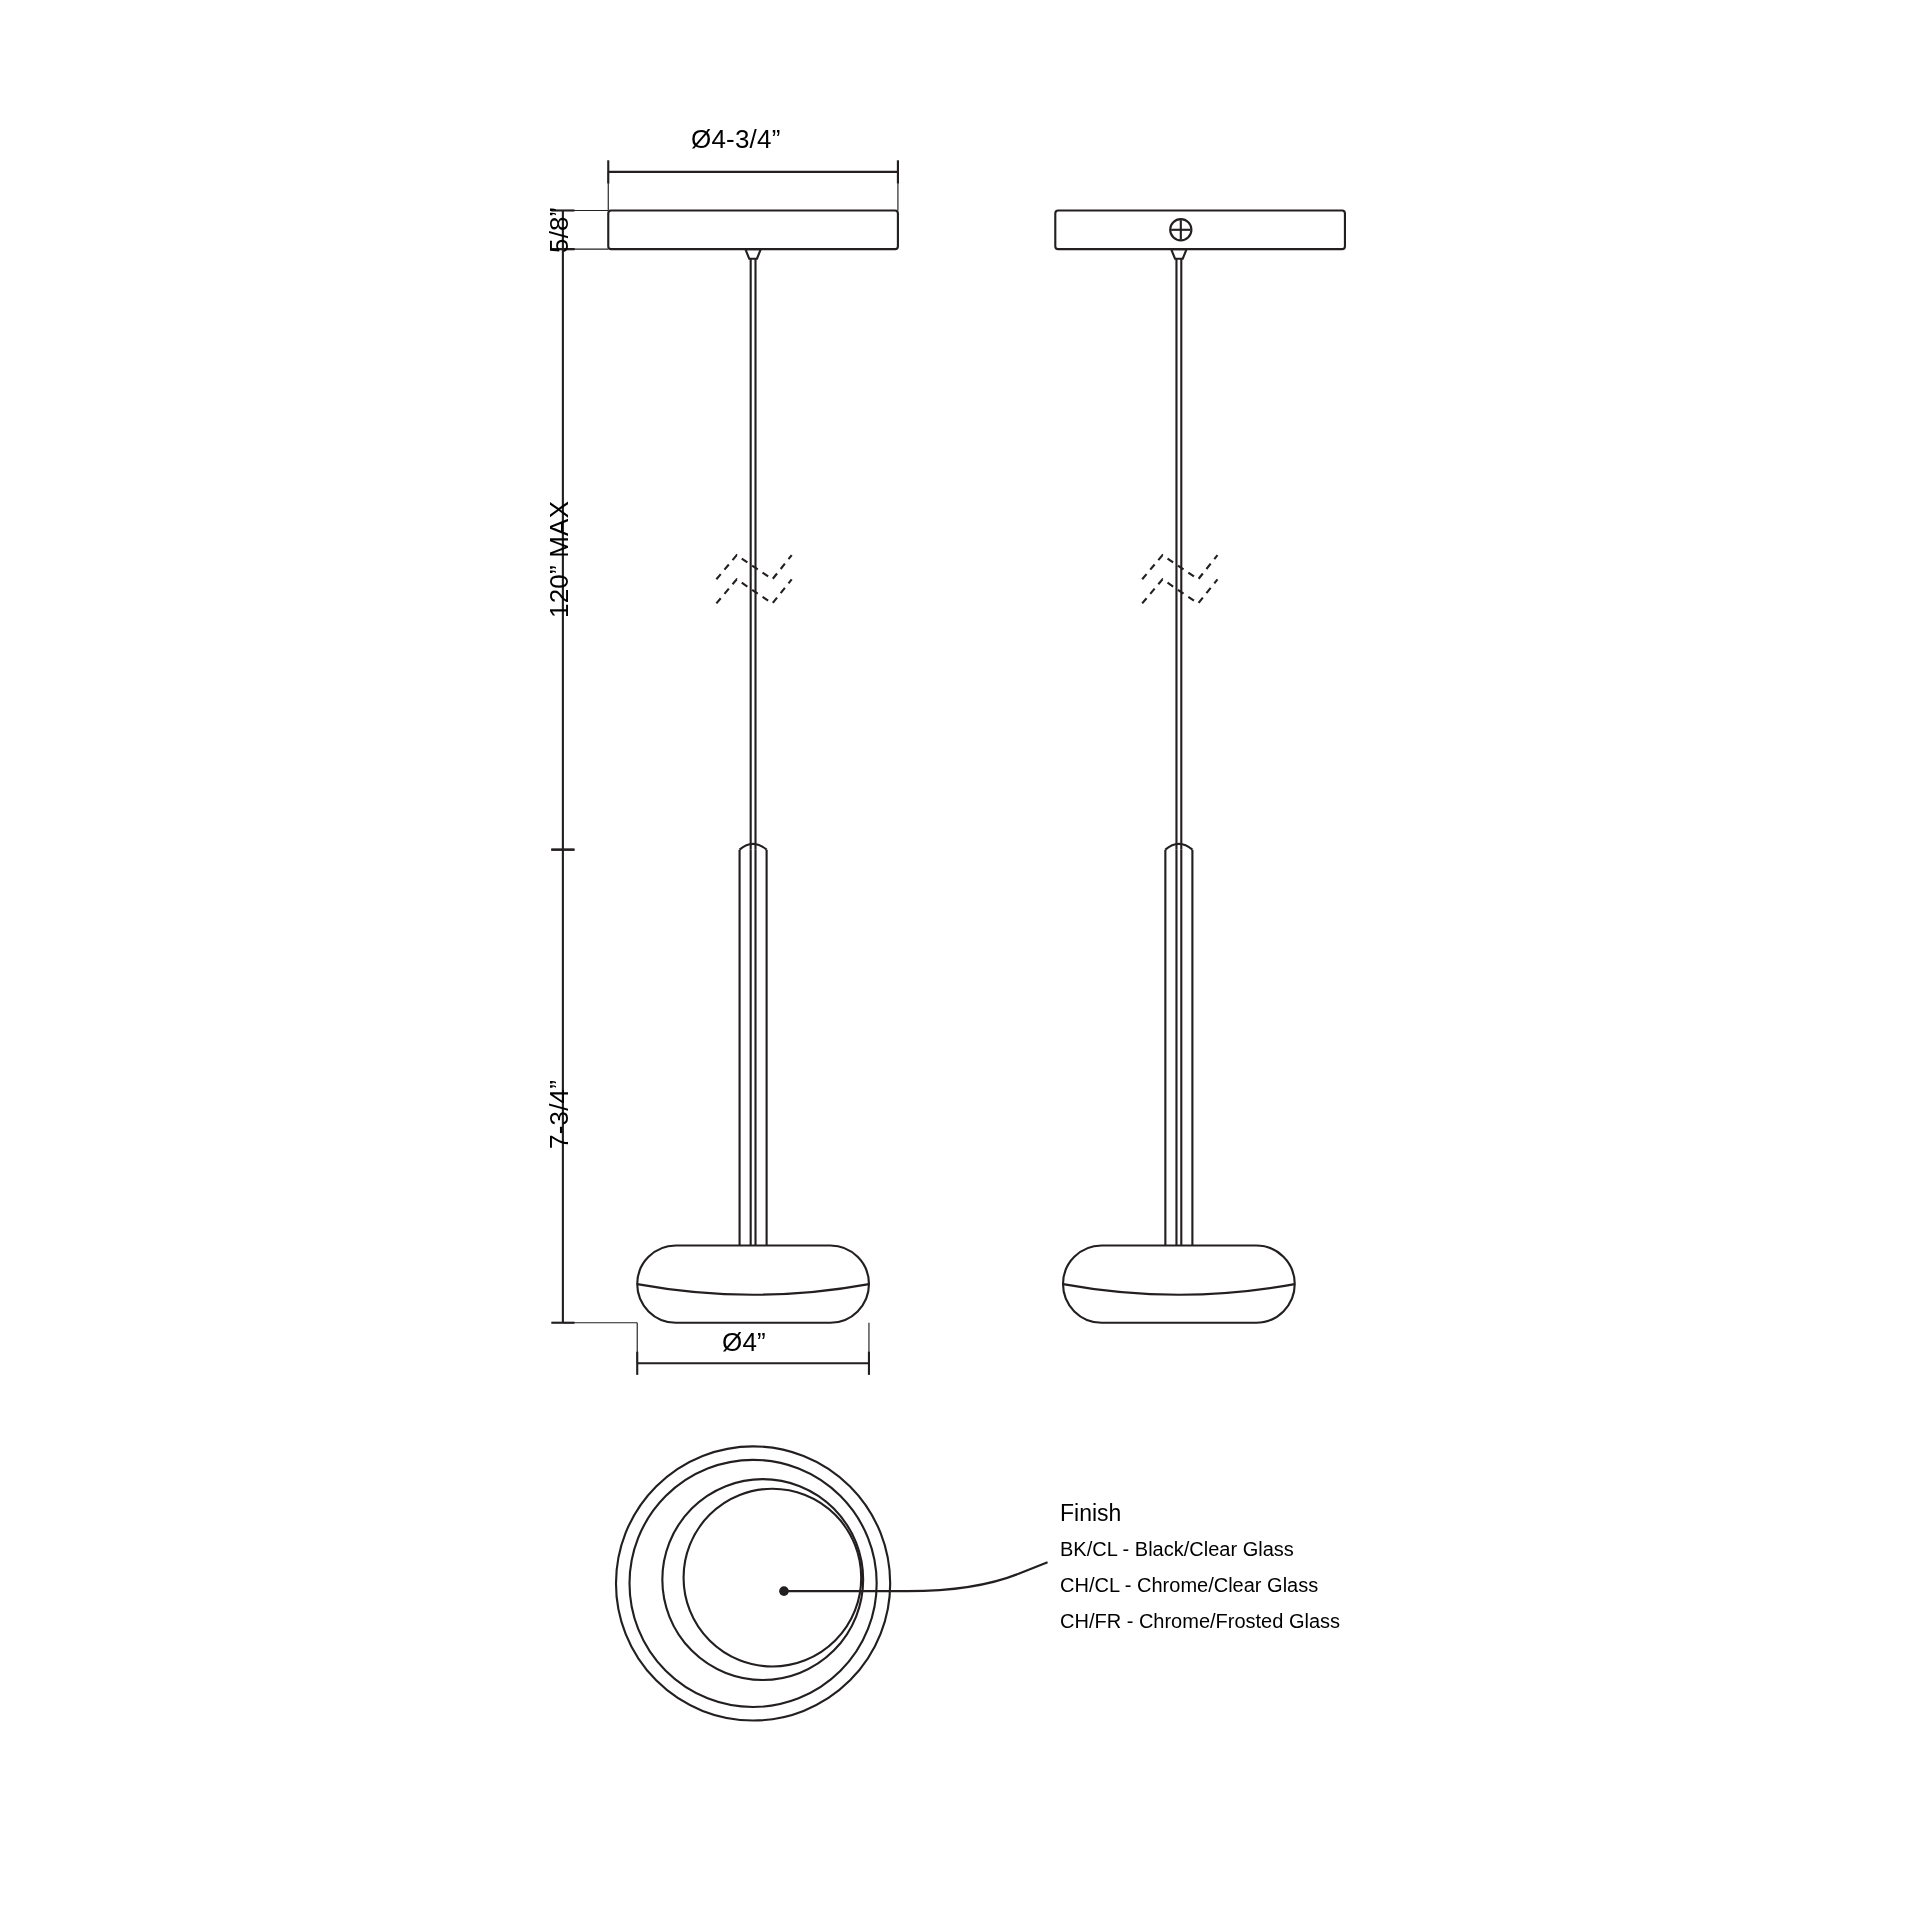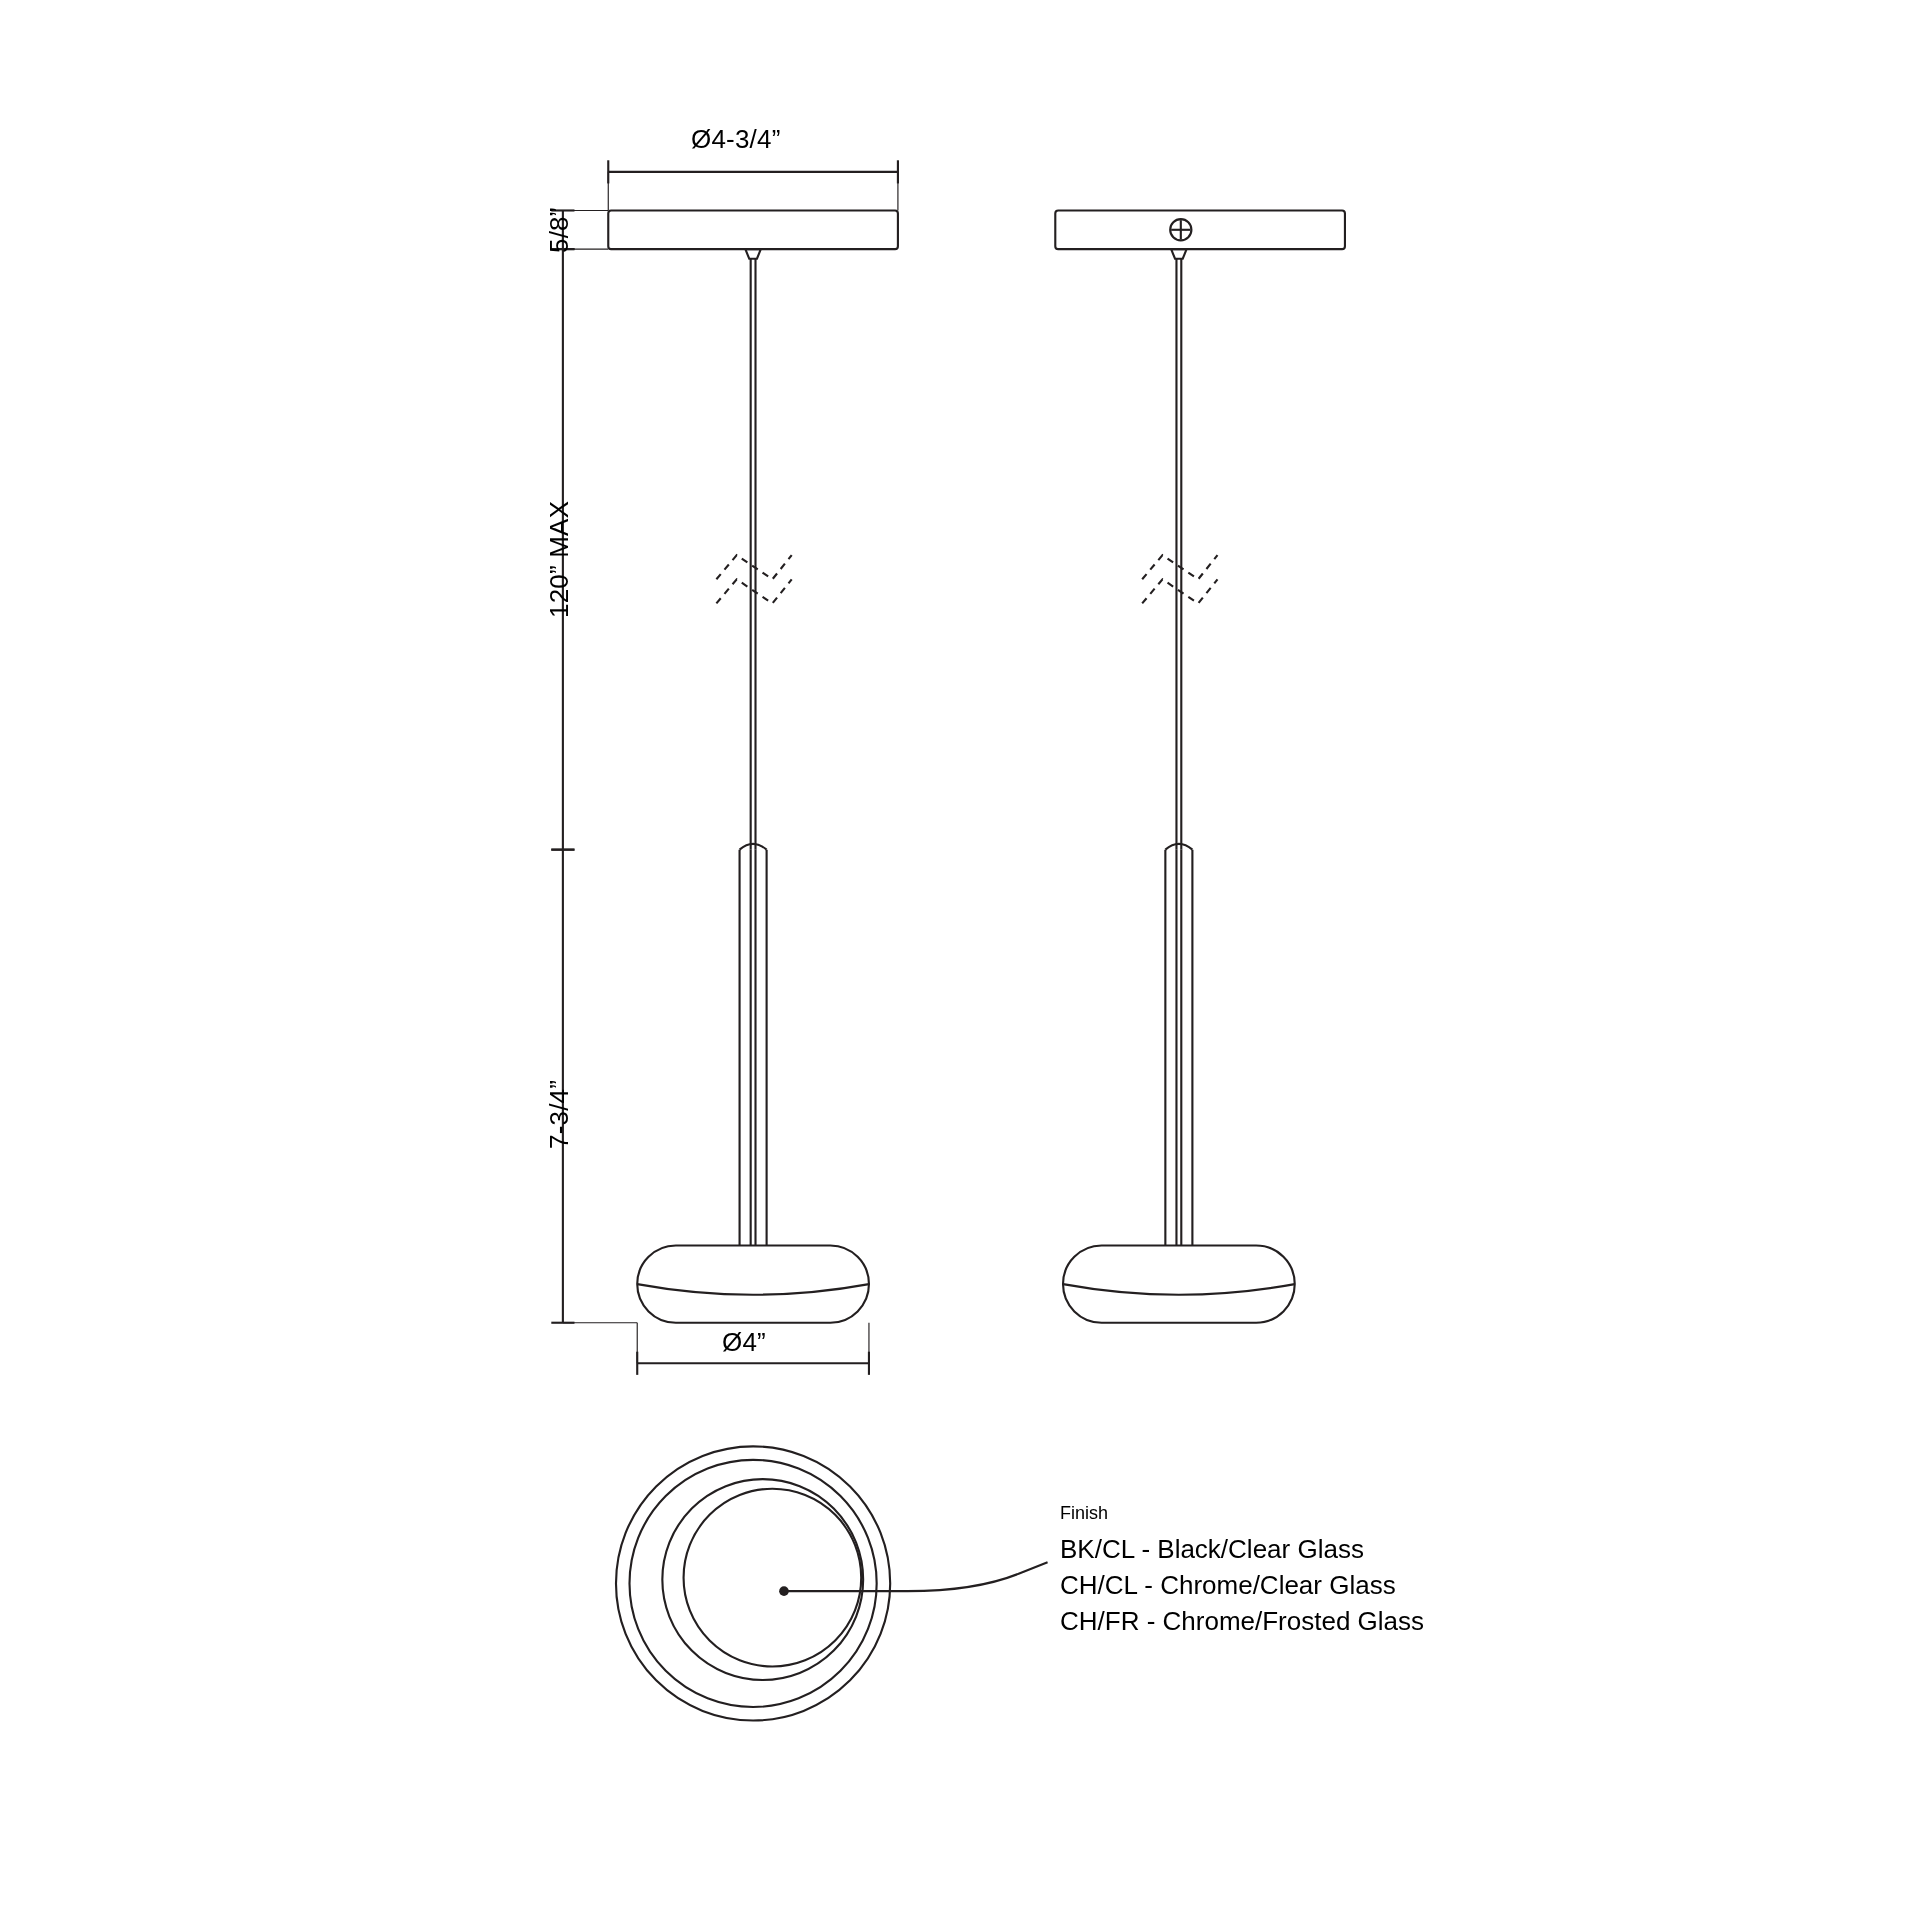--- a/index.html
+++ b/index.html
@@ -43,25 +43,25 @@
   }
   .finish-block {
     position: absolute;
     left: 1060px;
     top: 1495px;
     font-size: 26px;
     line-height: 36px;
     white-space: nowrap;
   }
   .finish-title {
-    font-size: 18px;
+    font-size: 23px;
     line-height: 36px;
   }
   .finish-item {
-    font-size: 26px;
+    font-size: 20px;
     line-height: 36px;
   }
 </style>
 </head>
 <body>
 
 <div id="sheet">
 
   <svg class="drawing" viewBox="0 0 2000 2000">
     <g stroke="#231f20" fill="none" stroke-width="2.2" stroke-linecap="butt">

